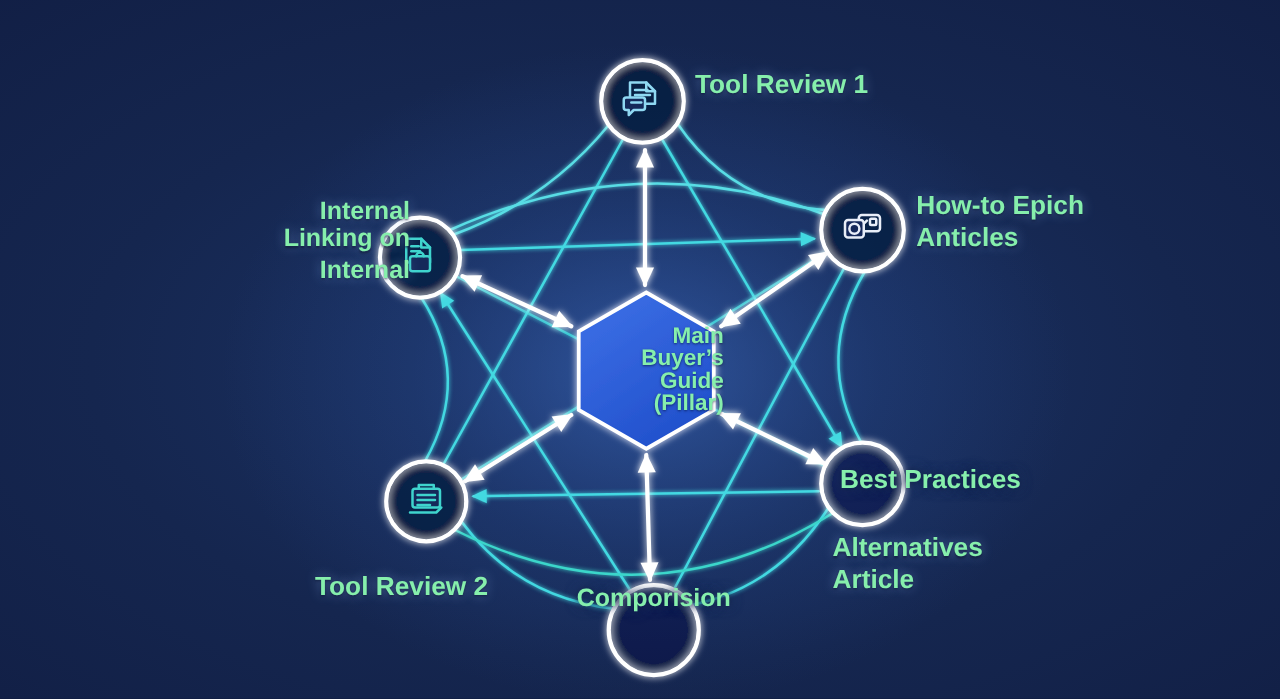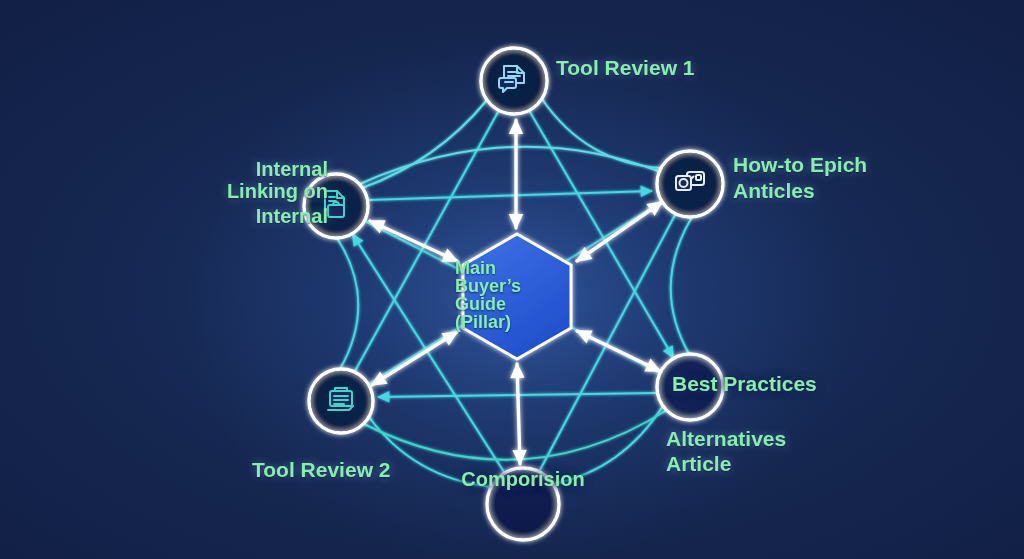--- a/index.html
+++ b/index.html
@@ -17,21 +17,21 @@
   .halo { text-shadow:0 0 6px rgba(10,24,60,.9), 0 0 10px rgba(10,24,60,.8), 0 0 10px rgba(120,170,255,.35); }
   #lbl-tool-review-1 { left:556px; top:56px;  font-size:21px; }
   #lbl-how-to        { left:733px; top:152px; font-size:21px; line-height:26px; }
   #lbl-il-top        { left:168px; top:158px; width:160px; text-align:right; font-size:20px; line-height:22px; }
   #lbl-il-bottom     { left:168px; top:205px; width:160px; text-align:right; font-size:20px; line-height:22px; }
   #lbl-tool-review-2 { left:252px; top:458px; font-size:21px; }
   #lbl-comparison    { left:443px; top:468px; width:160px; text-align:center; font-size:20px; line-height:23px; }
   #lbl-best-practices{ left:672px; top:372px; font-size:21px; }
   #lbl-alternatives  { left:666px; top:426px; font-size:21px; line-height:25px; }
   #lbl-hexagon {
-    left:455px; top:259px; width:124px; text-align:left;
+    left:455px; top:259px; width:124px; text-align:right;
     font-size:18px; line-height:18px;
     text-shadow:0 1px 2px rgba(4,10,40,.6);
   }
 </style>
 </head>
 <body>
 
 <div class="stage">
 
   <svg width="1024" height="559" viewBox="0 0 1024 559">

